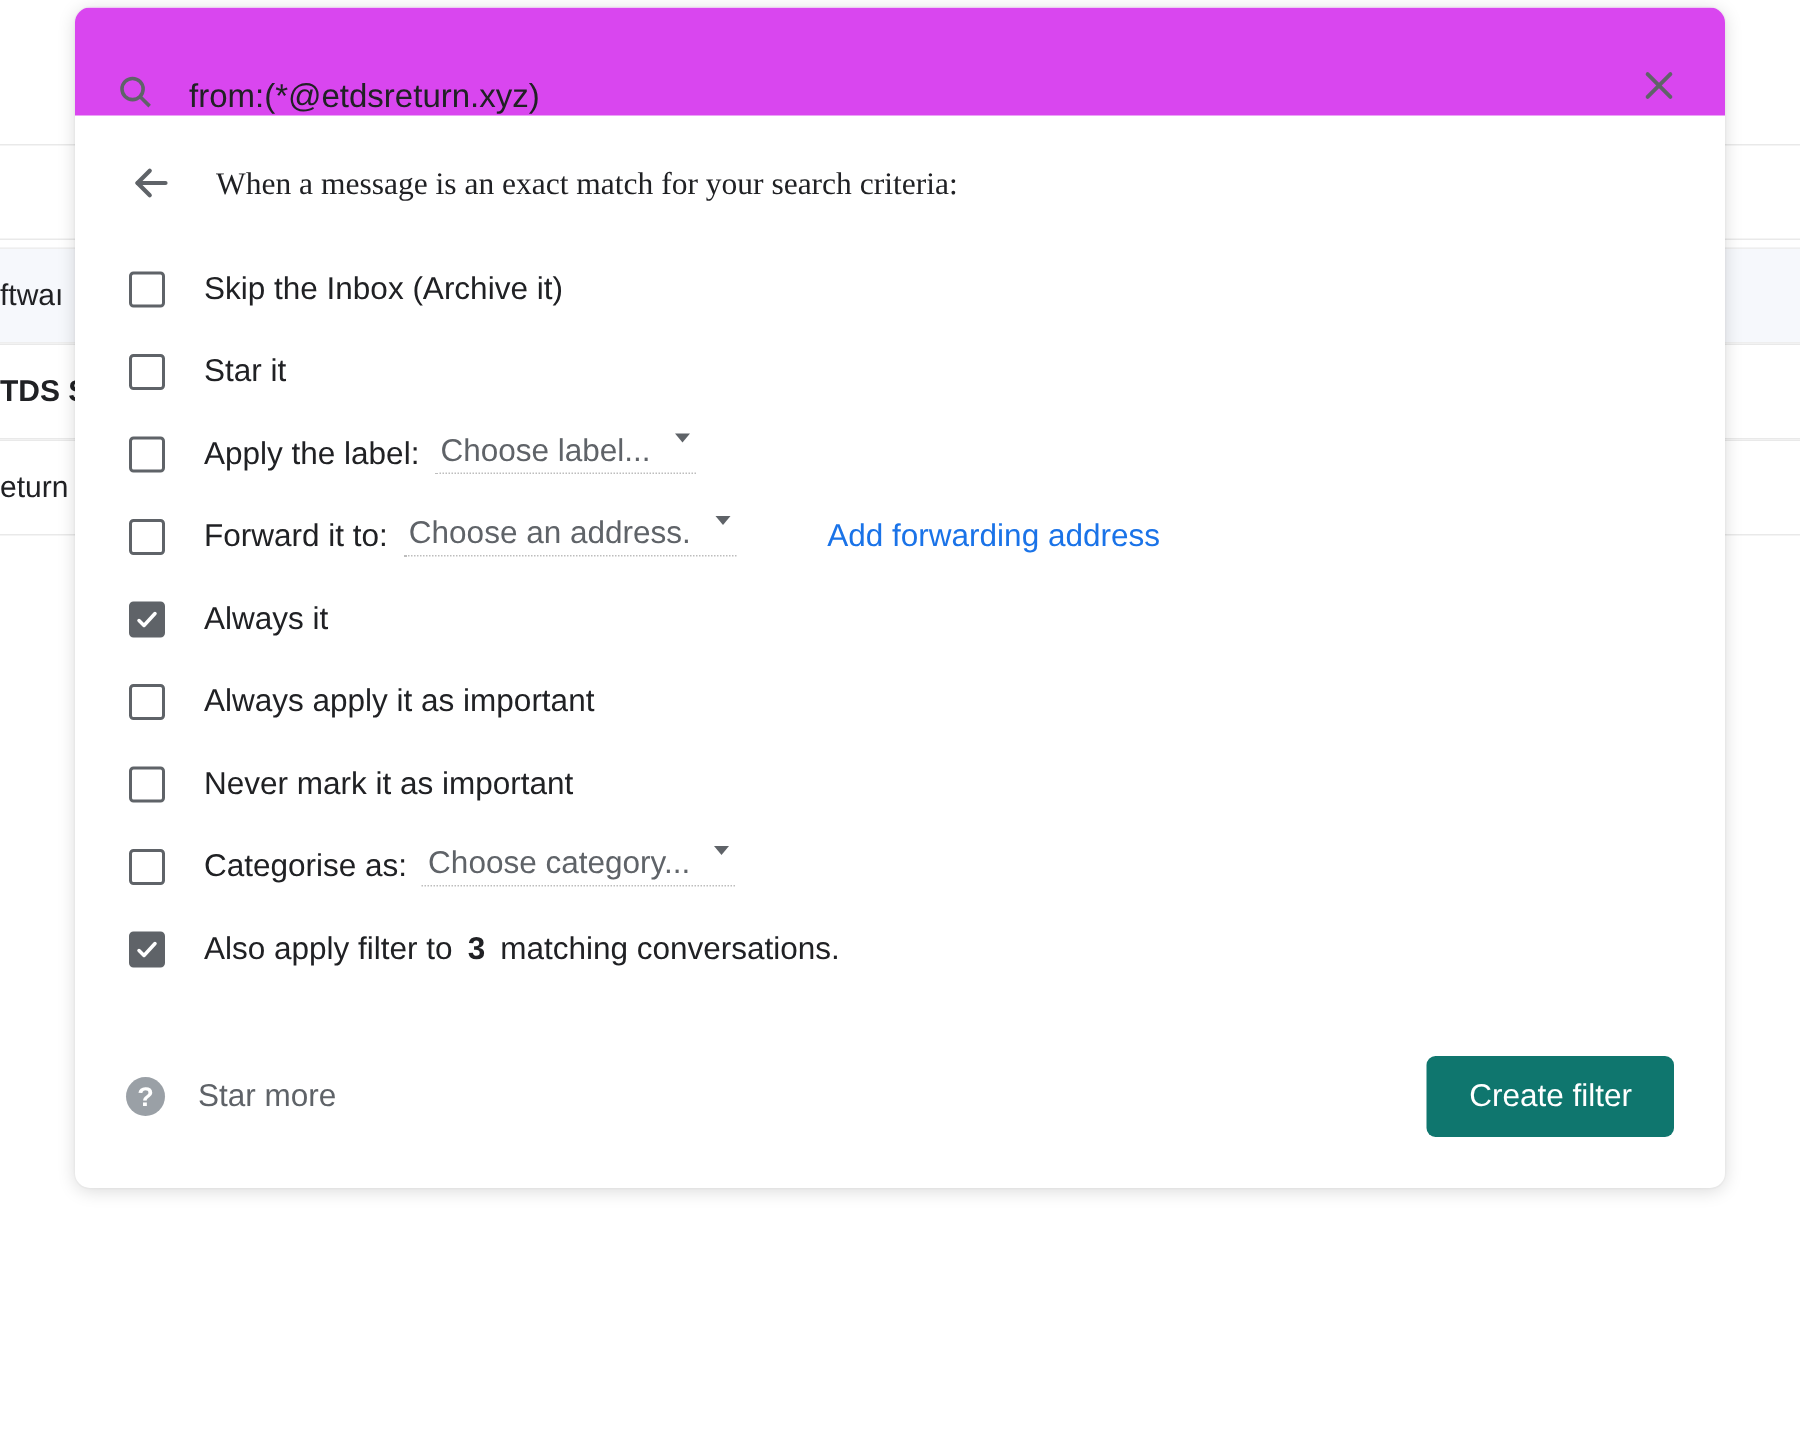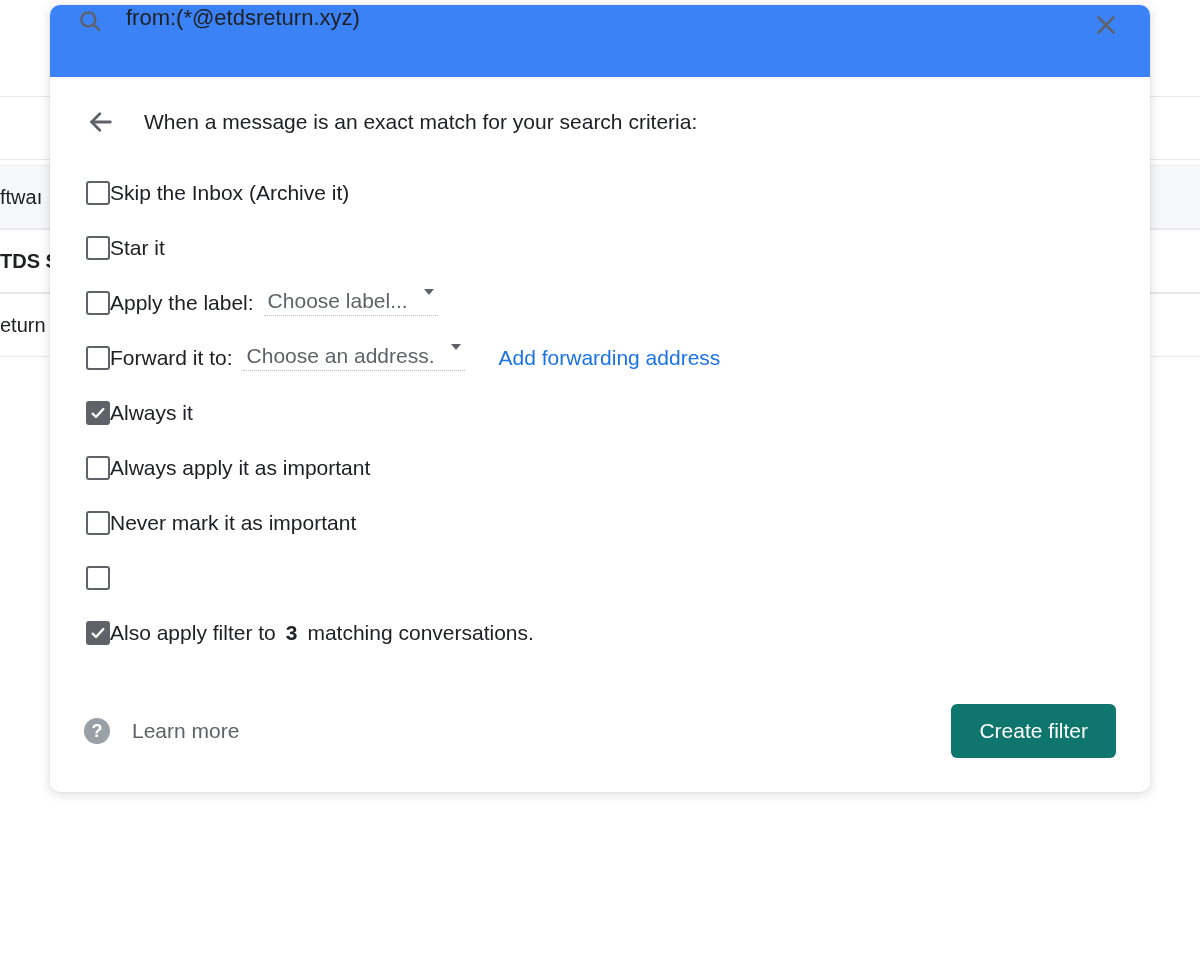--- a/index.html
+++ b/index.html
@@ -27,23 +27,23 @@
   .panel {
     position: absolute;
     left: 50px; top: 5px;
     width: 1100px;
     background: #ffffff;
     border-radius: 10px;
     box-shadow: 0 2px 12px rgba(0,0,0,0.15), 0 0 0 1px rgba(0,0,0,0.02);
     overflow: hidden;
   }
   .search-bar {
-    background: #3b82f6;
-    display: flex;
-    align-items: flex-start;
+    background: #d946ef;
+    display: flex;
+    align-items: flex-end;
     height: 72px;
     padding: 0 24px 0 24px;
     gap: 20px;
   }
   .search-bar .icon-slot {
     width: 32px; height: 32px;
     display: flex; align-items: center; justify-content: center;
     color: #5f6368;
   }
   .search-text {
@@ -59,34 +59,36 @@
     border-radius: 50%;
   }
   .body {
     padding: 28px 34px 34px 34px;
   }
   .header-row {
     display: flex;
     align-items: center;
     gap: 26px;
     margin-bottom: 26px;
+    font-family: Liberation Serif, serif;
   }
   .back-btn {
     width: 34px; height: 34px;
     display: flex; align-items: center; justify-content: center;
     color: #5f6368;
     cursor: pointer;
   }
   .prompt {
     font-size: 21px;
     color: #202124;
   }
   .option-row {
     display: flex;
     align-items: center;
+    gap: 26px;
     min-height: 55px;
   }
   .checkbox {
     width: 24px; height: 24px;
     border: 2.5px solid #5f6368;
     border-radius: 3px;
     flex-shrink: 0;
     display: flex; align-items: center; justify-content: center;
     cursor: pointer;
     margin-left: 2px;
@@ -118,21 +120,21 @@
   .select .caret {
     width: 0; height: 0;
     border-left: 5px solid transparent;
     border-right: 5px solid transparent;
     border-top: 6px solid #5f6368;
     margin-left: 6px;
   }
   .link {
     color: #1a73e8;
     font-size: 21px;
-    margin-left: 24px;
+    margin-left: 51px;
     cursor: pointer;
   }
   .footer {
     display: flex;
     align-items: center;
     justify-content: space-between;
     margin-top: 44px;
   }
   .footer-left {
     display: flex;
@@ -272,37 +274,44 @@
       <span class="checkbox">
         
       </span>
       <span class="option-label">Never mark it as important</span>
     </div>
 
     <div class="option-row">
       <span class="checkbox">
         
       </span>
+      <span class="option-label">
+        <span>Categorise as:</span>
+        <span class="select">
+          <span>Choose category...</span>
+          <span class="caret"></span>
+        </span>
+      </span>
     </div>
 
     <div class="option-row">
       <span class="checkbox checked">
         <svg width="16" height="16" viewBox="0 0 24 24" fill="none" stroke="#fff" stroke-width="3.5" stroke-linecap="round" stroke-linejoin="round">
             <polyline points="4,13 9,18 20,6"></polyline>
           </svg>
       </span>
       <span class="option-label">
         <span>Also apply filter to </span>
           <span class="bold">3</span>
           <span> matching conversations.</span>
       </span>
     </div>
 
     <div class="footer">
       <div class="footer-left">
         <span class="help-icon">?</span>
-        <span class="learn-more">Learn more</span>
+        <span class="learn-more">Star more</span>
       </div>
       <button class="create-btn">Create filter</button>
     </div>
 
   </div>
 </div>
 
 </body></html>

